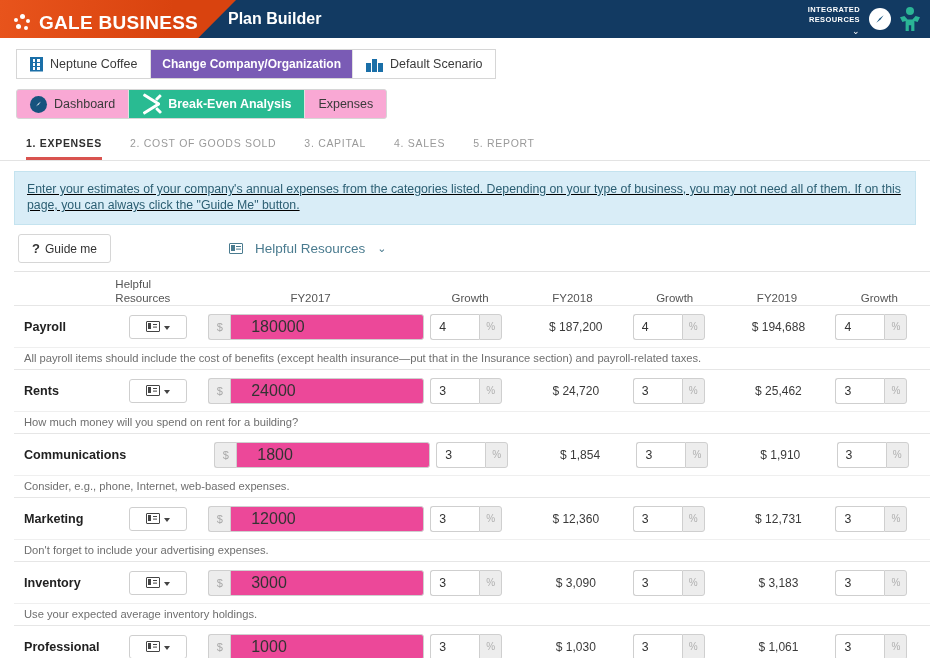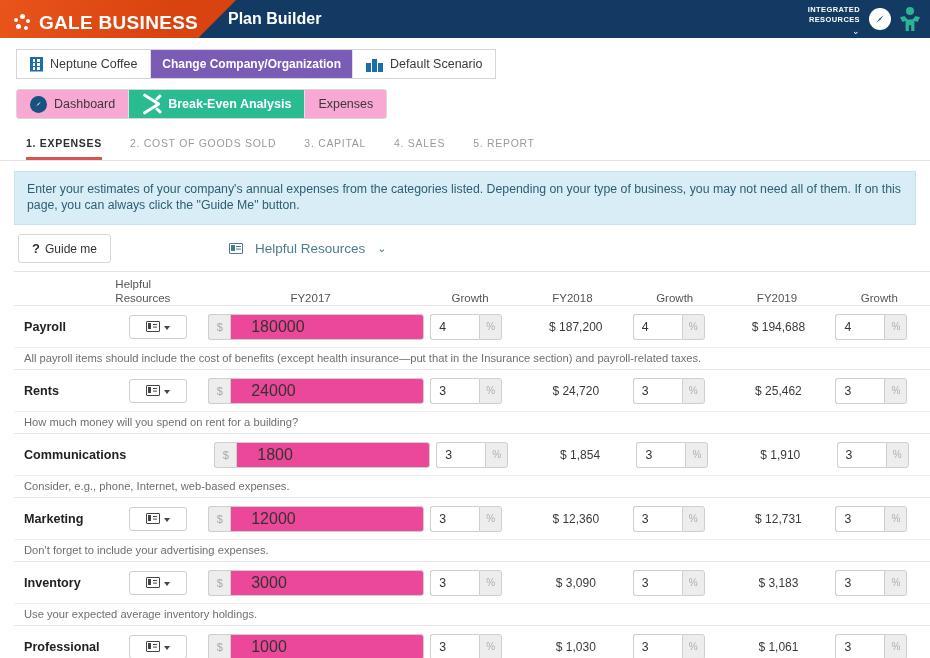--- a/index.html
+++ b/index.html
@@ -182,21 +182,21 @@
     padding-bottom: 8px;
     white-space: nowrap;
   }
   .step.active {
     color: #2f2f2f;
     font-weight: bold;
     border-bottom: 3px solid #d9534f;
   }
 
   
-  .banner-wrap { padding: 10px 14px 0 14px; }
+  .banner-wrap { padding: 10px 14px 0 14px; text-decoration: underline; }
   .banner {
     background: #d9edf7;
     border: 1px solid #c4e3ef;
     padding: 9px 12px 11px 12px;
     font-size: 12.3px;
     line-height: 16px;
     color: #2c5f73;
   }
 
   

